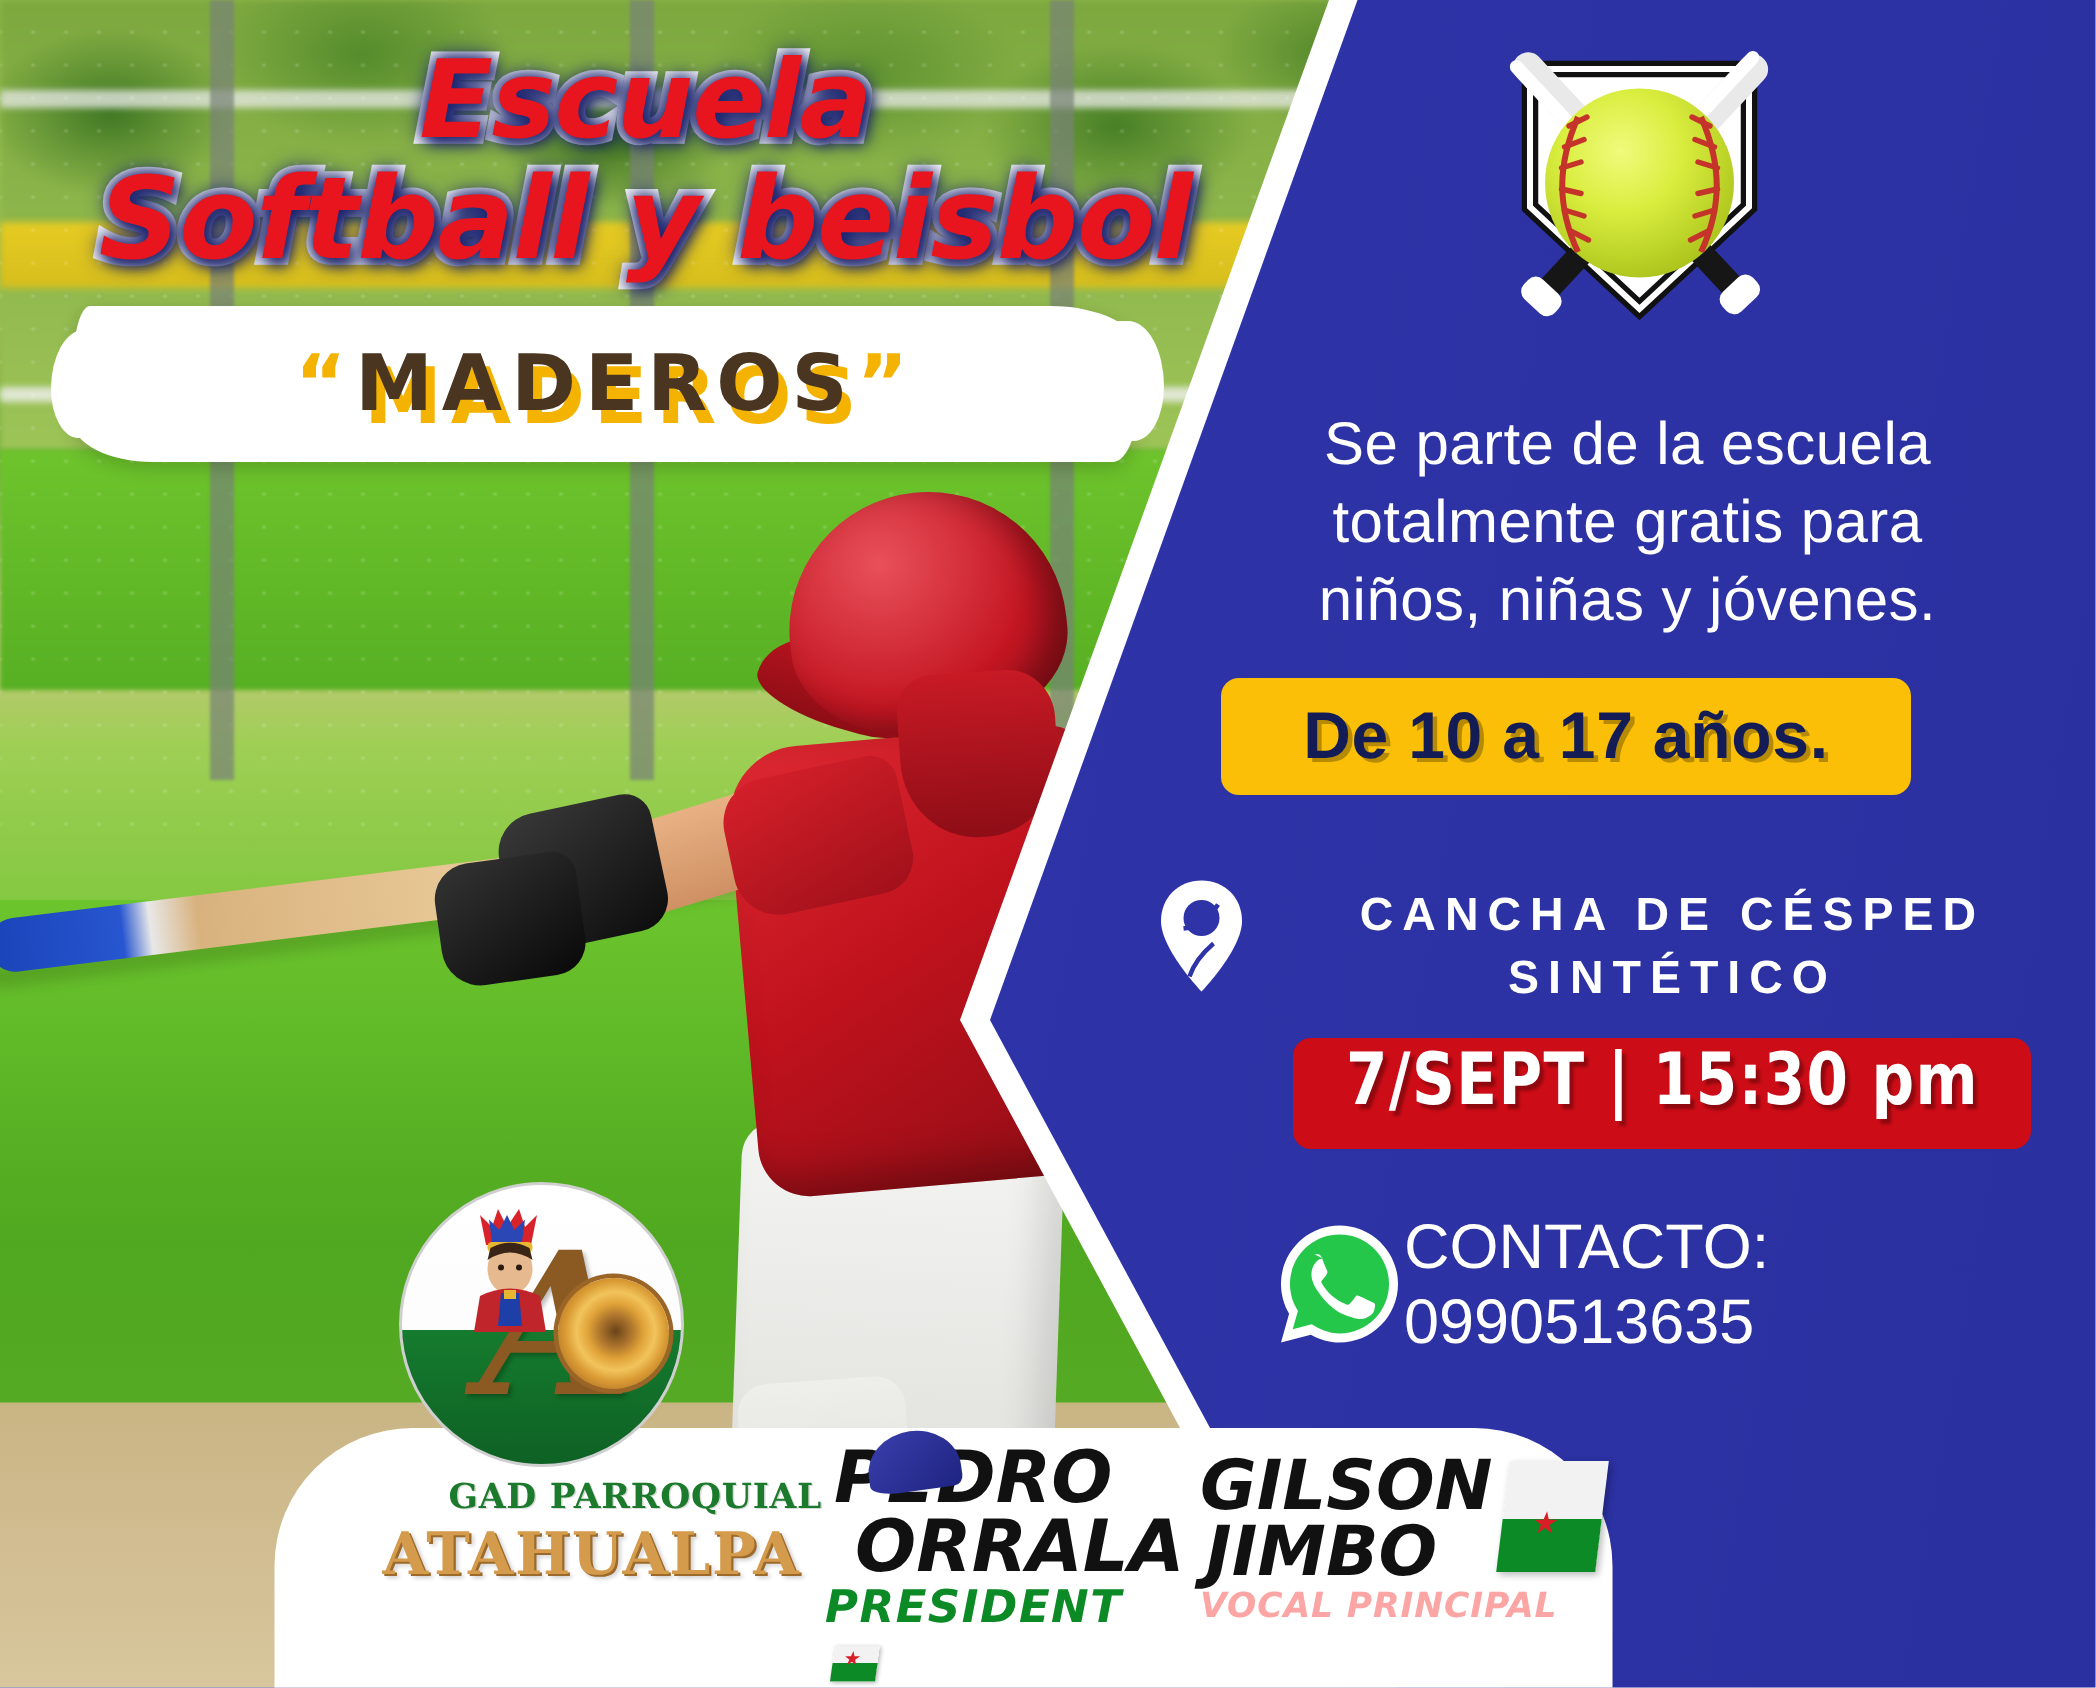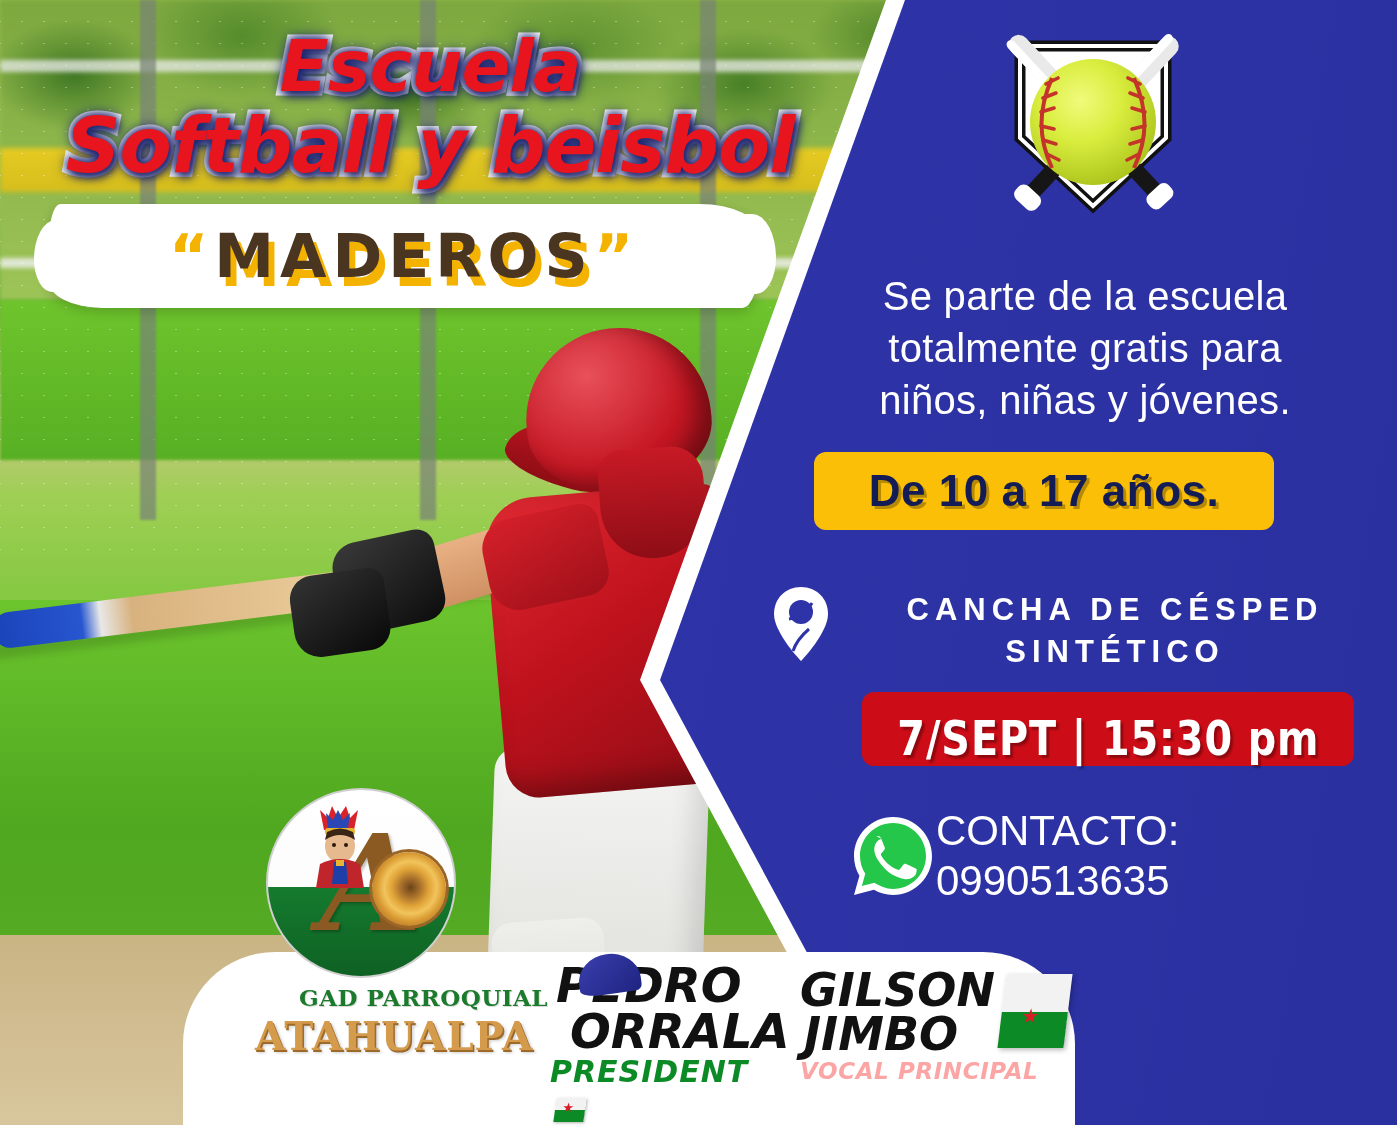--- a/index.html
+++ b/index.html
@@ -195,21 +195,21 @@
   .brush::after {
     content:""; position:absolute; right:-16px; top:10px;
     width:44px; height:80px; background:#fff;
     border-radius:10% 60% 50% 40%;
   }
   .maderos {
     position:absolute; left:48px; top:212px; width:712px;
     text-align:center;
     font-family:"DejaVu Sans", sans-serif;
     font-weight:bold;
-    font-size:60px; line-height:88px;
+    font-size:52px; line-height:88px;
     letter-spacing:6px;
     color:#4A3520;
     text-shadow:6px 9px 0 #F5B301;
     white-space:nowrap;
   }
   .maderos .q { color:#F5B301; text-shadow:none; }
 
   
   .emblem { position:absolute; left:968px; top:10px; width:250px; height:232px; }
 
@@ -234,21 +234,21 @@
   }
   .pin { flex:0 0 auto; width:58px; height:78px; }
   .loc-text {
     flex:1; color:#ffffff; font-size:31px; font-weight:bold;
     letter-spacing:6px; line-height:42px; text-align:center;
     padding-top:4px;
   }
   .date-badge {
     position:absolute; left:862px; top:692px; width:492px; height:74px;
     background:#CC0C16; border-radius:12px;
-    display:flex; align-items:flex-end; justify-content:center;
+    display:flex; align-items:flex-start; justify-content:center;
     color:#ffffff; font-size:48px; font-weight:bold;
     font-family:"DejaVu Sans Condensed","Liberation Sans Narrow","Liberation Sans",sans-serif;
     letter-spacing:1px;
     text-shadow:3px 3px 2px rgba(0,0,0,.3);
   }
   .date-badge span { transform:scaleX(.92); display:inline-block; }
 
   .contact-row {
     position:absolute; left:850px; top:806px; width:540px;
     display:flex; align-items:center; 

